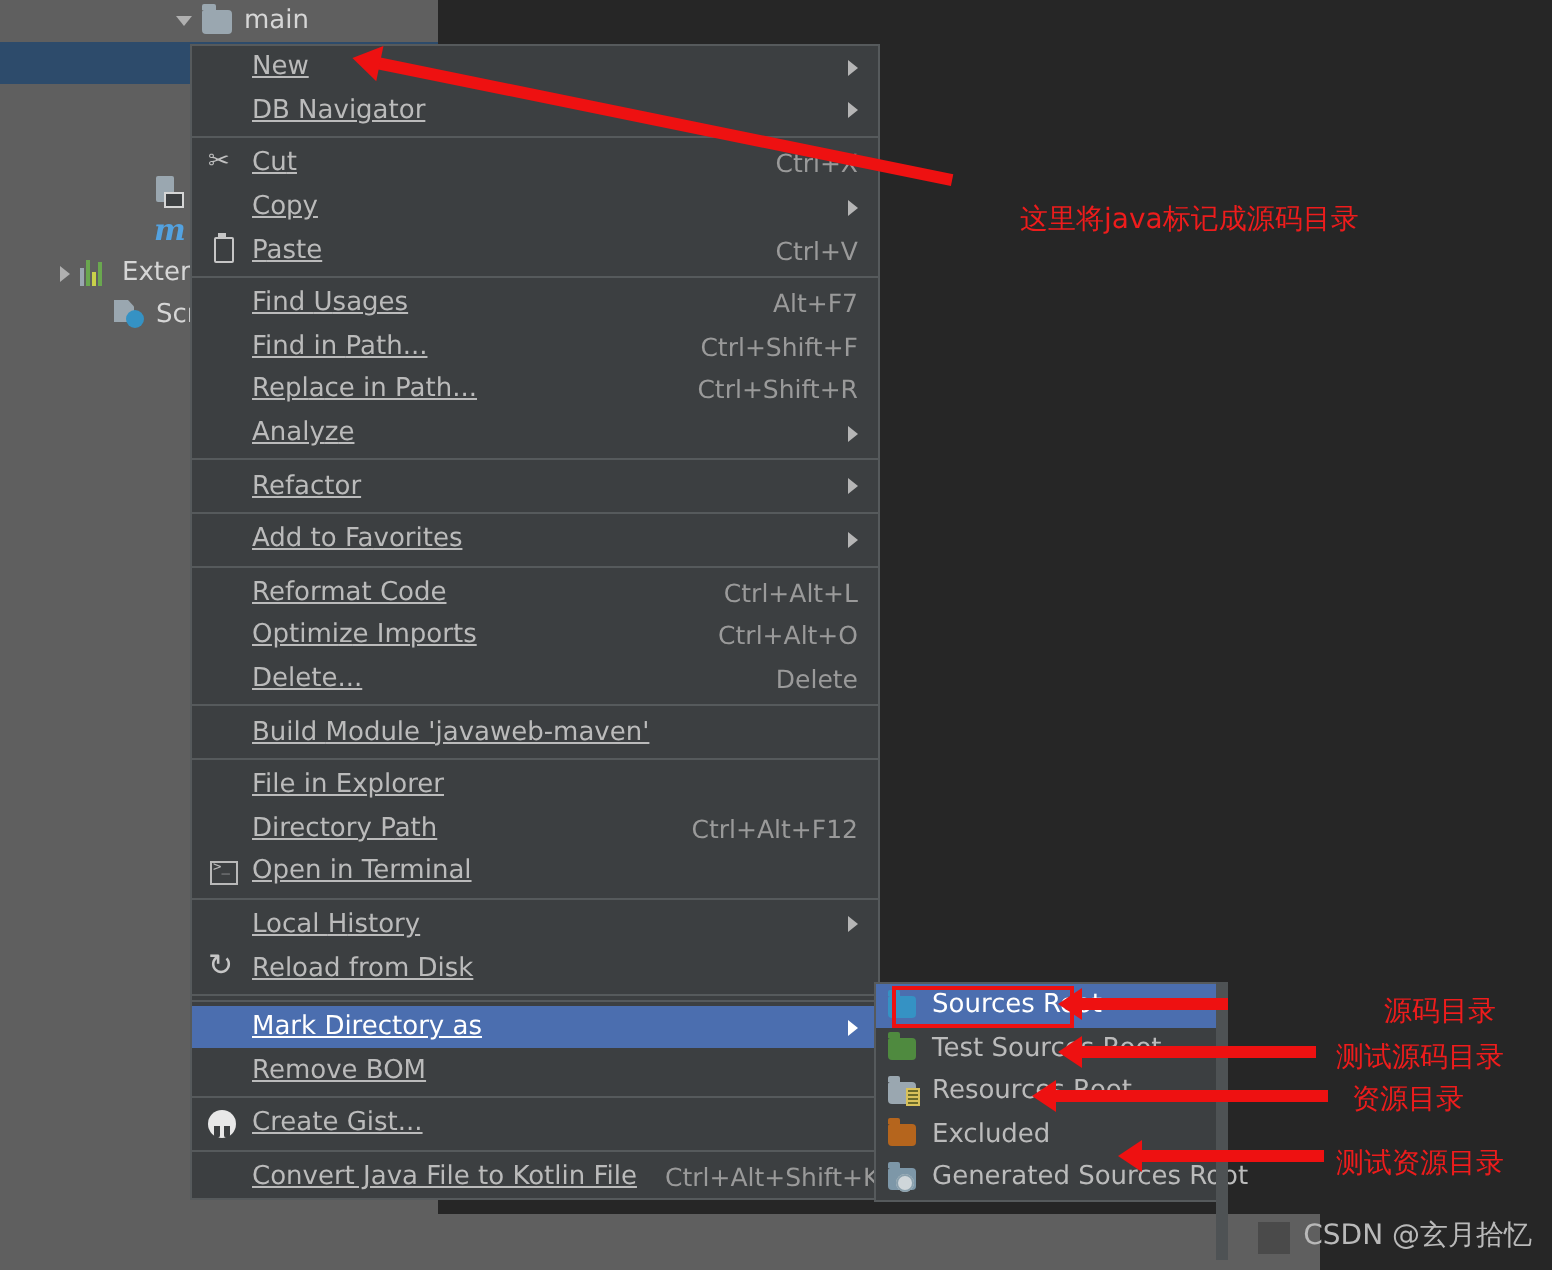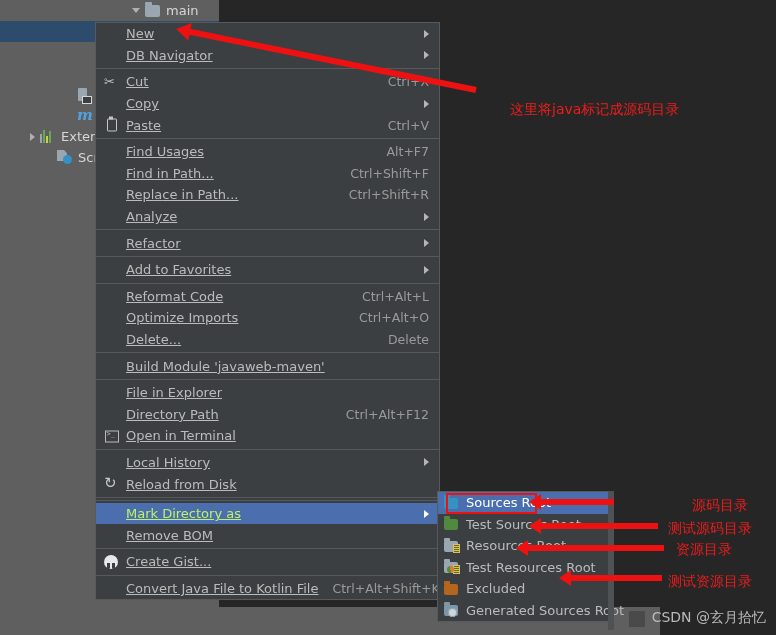--- a/index.html
+++ b/index.html
@@ -58,21 +58,21 @@
   
   .menu {
     position:absolute; left:95px; top:22px; width:345px;
     background:#3c3f41; border:1px solid #565a5c;
     font-size:13px; color:#bbbbbb;
   }
   .mi {
     position:relative; height:21.6px; display:flex; align-items:center;
     padding-left:30px; padding-right:10px; white-space:nowrap;
   }
-  .mi.hl { background:#4b6eaf; color:#bef264; }
+  .mi.hl { background:#4b6eaf; color:#ffffff; }
   .mi .lbl { flex:1;text-decoration:underline; }
   .mi .acc { color:#9a9a9a; font-size:12.5px; margin-left:14px; }
   .mi .arrow {
     width:0;height:0;border-left:5px solid #b5b5b5;
     border-top:4px solid transparent;border-bottom:4px solid transparent; margin-left:10px;
   }
   .mi.hl .arrow { border-left-color:#ffffff; }
   .sep { height:1px; background:#565a5c; margin:2px 0; }
   .mico { position:absolute; left:8px; top:50%; transform:translateY(-50%); width:15px; height:15px; }
   u { text-decoration:underline; }
@@ -151,21 +151,21 @@
 </head>
 <body>
 
 <div id="root">
 
   <div class="bg-dark"></div>
   <div class="panel-tree"></div>
   <div class="panel-below"></div>
 
   <div id="tree">
-      <div class="tree-row" style="top: 0px; margin-left: 44px;">
+      <div class="tree-row" style="top: 0px;">
         <div style="width: 88px; flex: 0 0 auto;"></div>
         <div class="tri open" style="margin-right: 5px;"></div>
         <div class="folder"></div>
         <span class="tlabel">main</span>
       </div>
       <div class="tree-row sel" style="top: 21px;">
         <div style="width: 104px; flex: 0 0 auto;"></div>
         <div style="width: 9px; flex: 0 0 auto;"></div>
         <div class="folder"></div>
         <span class="tlabel">java</span>
@@ -337,28 +337,20 @@
         <span>Test Sources Root</span>
       </div>
       <div class="smi">
         <span class="sico f-gray">
           <span class="f-base"></span>
           <span class="lines"></span>
         </span>
         <span>Resources Root</span>
       </div>
       <div class="smi">
-        <span class="sico f-gg">
-          <span class="f-base"></span>
-          <span class="lines"></span>
-          <span class="dotg"></span>
-        </span>
-        <span>Test Resources Root</span>
-      </div>
-      <div class="smi">
         <span class="sico f-org">
           <span class="f-base"></span>
         </span>
         <span>Excluded</span>
       </div>
       <div class="smi">
         <span class="sico f-bg">
           <span class="f-base"></span>
           <span class="gear"></span>
         </span>

